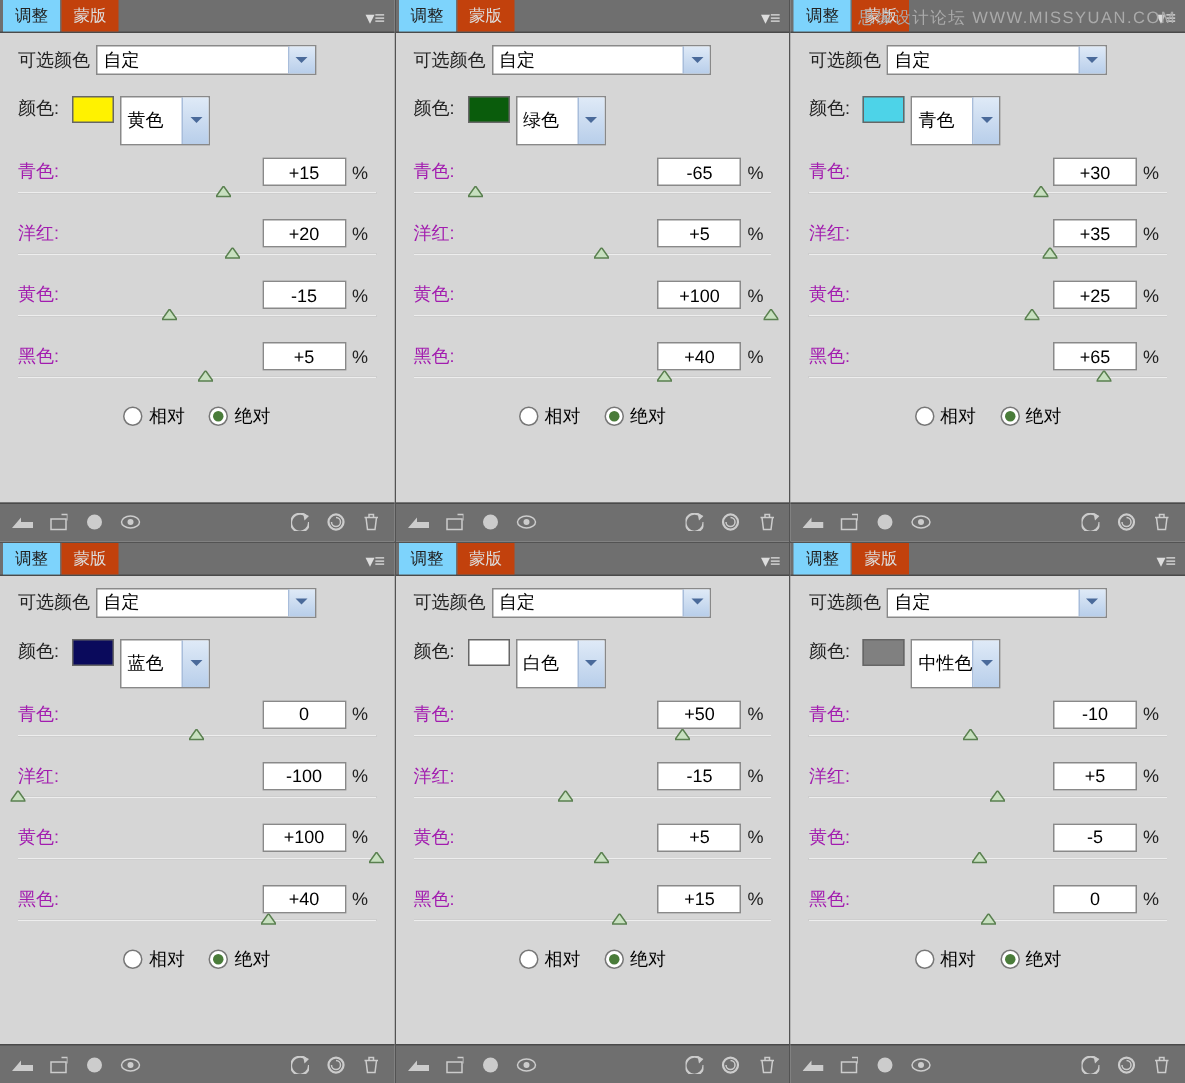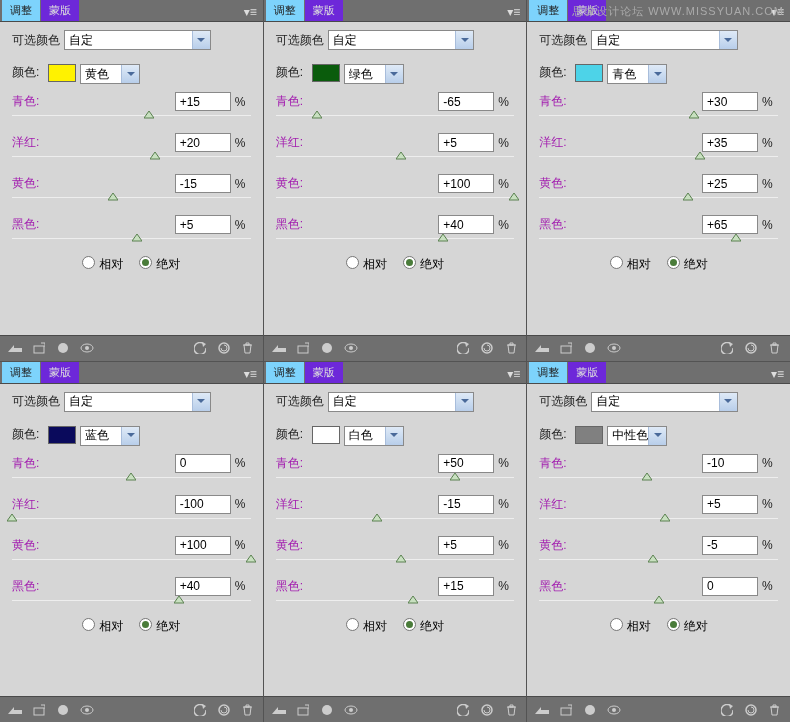--- a/index.html
+++ b/index.html
@@ -1,42 +1,42 @@
 <!DOCTYPE html>
 <html><head>
 <meta charset="utf-8">
 <style>
 *{box-sizing:border-box;margin:0;padding:0;font-family:"Microsoft YaHei",SimSun,sans-serif;font-size:12px}
 body{background:#535353;width:790px;height:722px;display:grid;grid-template-columns:repeat(3,1fr);grid-template-rows:repeat(2,1fr);gap:1px}
 .panel{background:#d6d6d6;display:flex;flex-direction:column;position:relative}
 .tabs{background:#6f6f6f;display:flex;height:22px;align-items:flex-end;padding-left:2px;border-bottom:1px solid #4a4a4a}
-.tab{padding:3px 8px;background:#6d28d9;color:#ddd;margin-right:1px;cursor:pointer;font-size:11px}
+.tab{padding:3px 8px;background:#c2410c;color:#ddd;margin-right:1px;cursor:pointer;font-size:11px}
 .tab.active{background:#7dd3fc;color:#222}
 .tab-menu{margin-left:auto;color:#ddd;padding:2px 6px;cursor:pointer;display:flex;align-items:center}
 .content{padding:8px 12px;flex:1;background:#d6d6d6}
 .dropdown-row{display:flex;align-items:center;margin-bottom:14px}
 .dropdown-row label{width:52px;color:#222}
 .select{flex:1;height:20px;background:#fff;border:1px solid #898989;display:flex;align-items:center;padding:0 4px;position:relative;margin-right:40px}
 .select-arrow{position:absolute;right:0;top:0;width:18px;height:100%;background:linear-gradient(#dfeaf7,#b8ceea);border-left:1px solid #a8bddb;display:flex;align-items:center;justify-content:center}
 .select-arrow::after{content:"";border:4px solid transparent;border-top-color:#4a6a9a;margin-top:3px}
 .color-row{display:flex;align-items:flex-start;margin-bottom:8px}
 .color-row label{width:36px;color:#222}
 .swatch{width:28px;height:18px;border:1px solid #666;margin-right:4px}
-.color-select{width:60px;height:20px;background:#fff;border:1px solid #898989;display:flex;align-items:center;padding:0 4px;position:relative;font-size:11px}
+.color-select{width:60px;height:33px;background:#fff;border:1px solid #898989;display:flex;align-items:center;padding:0 4px;position:relative;font-size:11px}
 .slider-group{margin-bottom:2px}
 .slider-row{display:flex;align-items:center;margin-bottom:2px}
 .slider-row label{width:36px;color:#a21caf}
-.num-input{width:56px;height:19px;background:#fff;border:1px solid #898989;text-align:left;padding:0 4px;margin-left:auto;margin-right:4px}
+.num-input{width:56px;height:19px;background:#fff;border:1px solid #898989;text-align:center;padding:0 4px;margin-left:auto;margin-right:4px}
 .pct{color:#222;width:16px}
 .track{height:12px;position:relative;margin:0 0 8px 0}
 .track-line{position:absolute;top:2px;left:0;right:0;height:1px;background:#888;border-bottom:1px solid #eee}
 .thumb{position:absolute;top:-2px;width:10px;height:10px;margin-left:-5px}
 .thumb svg{display:block}
 .radios{display:flex;justify-content:center;gap:16px;margin-top:8px}
-.radio{display:flex;align-items:flex-start;gap:4px;cursor:pointer}
+.radio{display:flex;align-items:center;gap:4px;cursor:pointer}
 .radio-btn{width:13px;height:13px;border:1px solid #777;border-radius:50%;background:#fff;display:flex;align-items:center;justify-content:center}
 .radio-btn.checked::after{content:"";width:7px;height:7px;background:#4a7c3a;border-radius:50%}
 .footer{background:#6f6f6f;height:26px;display:flex;align-items:center;padding:0 6px;gap:4px;border-top:1px solid #4a4a4a}
 .ftr-group{display:flex;gap:6px}
 .ftr-group.right{margin-left:auto}
 .ftr-ico{width:18px;height:18px;display:flex;align-items:center;justify-content:center;color:#ccc;cursor:pointer}
 .watermark{position:absolute;right:6px;top:4px;color:#aaa;font-size:11px;letter-spacing:1px}
 .poco{position:absolute;right:8px;bottom:28px;color:#fff;font-size:18px;font-style:italic;text-shadow:0 1px 2px #000}
 .poco small{display:block;font-size:10px;font-style:normal;color:#ccc;text-align:right}
 </style>

